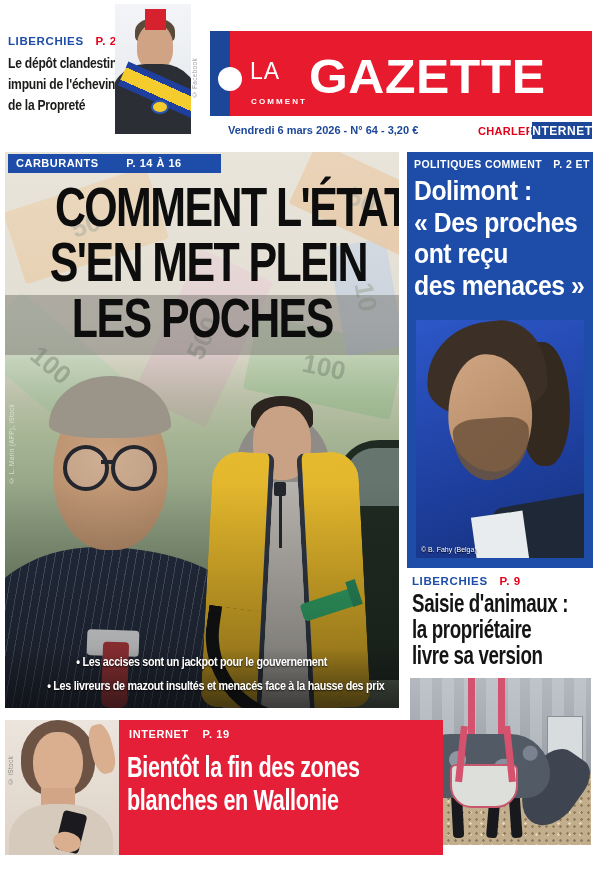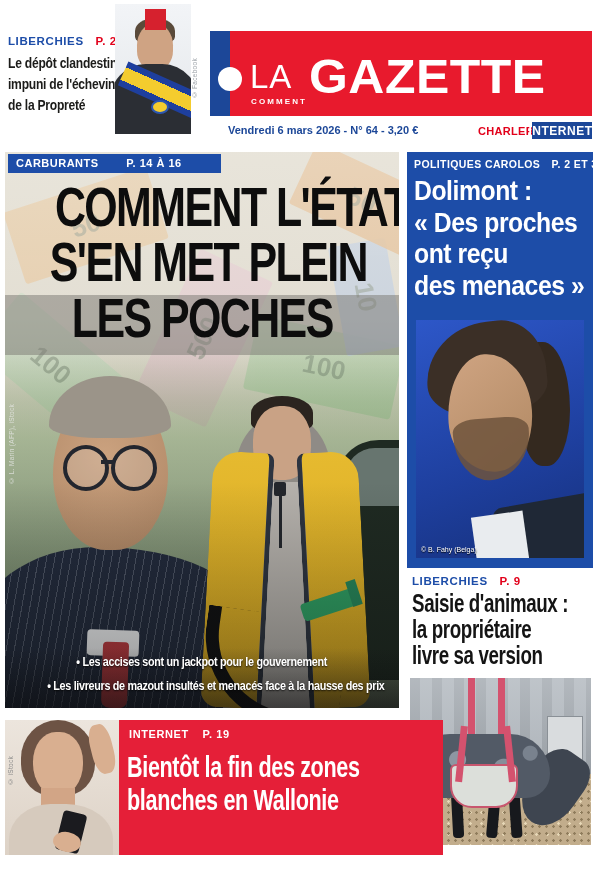--- a/index.html
+++ b/index.html
@@ -23,21 +23,21 @@
            background:linear-gradient(180deg,#1e3f9e 0 24%,#f4cc2e 24% 76%,#1e3f9e 76% 100%);}
   .tl-emblem{left:36px;top:96px;width:14px;height:10px;background:#f4cc2e;border:2px solid #2c57b0;border-radius:50%;}
   .red-square{left:145px;top:9px;width:21px;height:21px;background:#d6212e;}
   .credit-v{writing-mode:vertical-rl;transform:rotate(180deg);font-size:6.5px;letter-spacing:.3px;white-space:nowrap;}
   .tl-credit{left:191px;top:58px;color:#9aa0a6;}
 
   
   .banner{left:210px;top:31px;width:382px;height:85px;background:#e81a2d;}
   .banner-strip{left:0;top:0;width:20px;height:85px;background:#1c4798;}
   .banner-circle{left:8px;top:36px;width:24px;height:24px;background:#fff;border-radius:50%;}
-  .mh-la{left:40px;top:27px;font-size:33px;font-weight:400;color:#fff;letter-spacing:1px;}
+  .mh-la{left:40px;top:27px;font-size:23px;font-weight:400;color:#fff;letter-spacing:1px;}
   .mh-nouvelle{left:41px;top:66px;font-size:8px;font-weight:700;color:#fff;letter-spacing:2.1px;}
   .mh-gazette{left:99px;top:18px;font-size:48px;font-weight:700;color:#fff;letter-spacing:.5px;
               transform:scaleX(1.04);transform-origin:left center;}
   .dateline{left:228px;top:124px;font-size:11px;font-weight:700;color:#1c4798;}
   .charleroi{left:478px;top:125px;font-size:11px;font-weight:700;color:#e2001a;letter-spacing:.3px;}
   .sudinfo{left:532px;top:122px;width:60px;height:17px;background:#1c4798;color:#fff;display:flex;
            align-items:center;justify-content:center;font-size:12px;font-weight:700;letter-spacing:.5px;}
   .sudinfo .dot{width:4px;height:4px;background:#e81a2d;margin-left:3px;}
 
   
@@ -252,21 +252,21 @@
     <div class="abs hl hl3"><span>LES POCHES</span></div>
     <div class="abs bullets">
       <p><span>• Les accises sont un jackpot pour le gouvernement</span></p>
       <p><span>• Les livreurs de mazout insultés et menacés face à la hausse des prix</span></p>
     </div>
     <div class="abs credit-v main-credit">© L. Marin (AFP), iStock</div>
   </div>
 
   <div class="abs rtop">
     <div class="abs rtop-tag">
-      <span>POLITIQUES CAROLOS</span>
+      <span>POLITIQUES COMMENT</span>
       <span class="pg">P. 2 ET 3</span>
     </div>
     <div class="abs rtop-hl">
       <div><span>Dolimont :</span></div>
       <div><span>« Des proches</span></div>
       <div><span>ont reçu</span></div>
       <div><span>des menaces »</span></div>
     </div>
     <div class="abs rphoto">
       <div class="abs d-hair2"></div>

